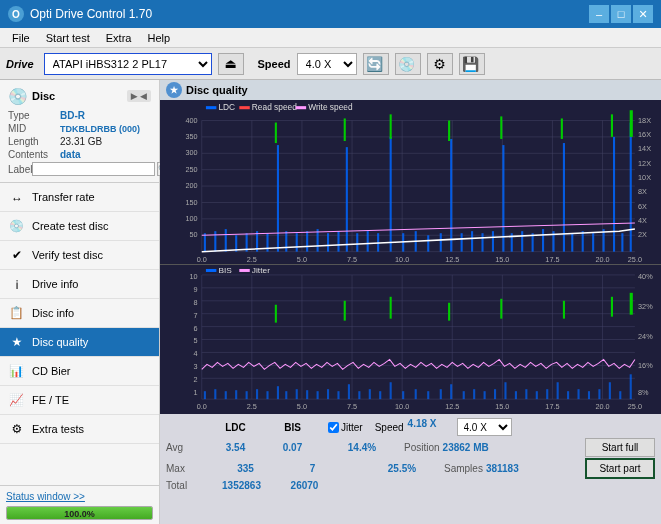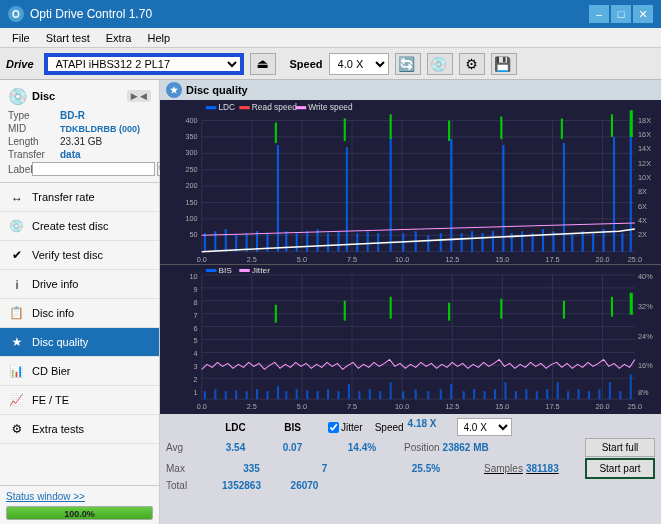--- a/index.html
+++ b/index.html
@@ -63,24 +63,24 @@
       display: flex;
       align-items: center;
       padding: 0 6px;
       border-bottom: 1px solid #bbb;
       gap: 6px;
     }
     .drive-label { font-weight: bold; font-size: 11px; margin-right: 4px; font-style: italic; }
     .drive-select {
       height: 22px;
       font-size: 11px;
-      border: 4px solid #1d4ed8;
+      border: 1px solid #1d4ed8;
       background: white;
       padding: 0 4px;
-      width: 200px;
+      width: 168px;
     }
     .drive-eject-btn {
       width: 26px; height: 22px;
       background: #e0e0e0;
       border: 1px solid #aaa;
       cursor: pointer;
       display: flex; align-items: center; justify-content: center;
       font-size: 13px;
     }
     .speed-label { font-weight: bold; margin-left: 8px; }
@@ -373,21 +373,21 @@
       </div>
       <div class="disc-info-row">
         <span class="disc-info-label">MID</span>
         <span class="disc-info-value" style="font-size:9px;">TDKBLDRBB (000)</span>
       </div>
       <div class="disc-info-row">
         <span class="disc-info-label">Length</span>
         <span class="disc-info-value black">23.31 GB</span>
       </div>
       <div class="disc-info-row">
-        <span class="disc-info-label">Transfer</span>
+        <span class="disc-info-label">Contents</span>
         <span class="disc-info-value">data</span>
       </div>
       <div class="label-input-row">
         <span class="label-key">Label</span>
         <input class="label-input" type="text" value="" style="">
         <button class="label-icon-btn">🔍</button>
       </div>
     </div>
 
     <div class="nav-items">
@@ -720,27 +720,27 @@
         <div style="width:60px; text-align:center; font-size:10px; color:#1a6fb5; font-weight:bold;">14.4%</div>
         <div style="margin-left:10px; display:flex; align-items:center; gap:3px;">
           <span style="font-size:10px; color:#555;">Position</span>
           <span style="font-size:10px; color:#1a6fb5; font-weight:bold;">23862 MB</span>
         </div>
         <div style="margin-left:auto;">
           <button class="btn-start-full">Start full</button>
         </div>
       </div>
 
-      <div style="display:flex; align-items:center; gap:18px; margin-bottom:1px;">
+      <div style="display:flex; align-items:center; gap:12px; margin-bottom:1px;">
         <div style="width:40px; font-size:10px; color:#555;">Max</div>
         <div style="width:55px; text-align:center; font-size:10px; color:#1a6fb5; font-weight:bold;">335</div>
         <div style="width:55px; text-align:center; font-size:10px; color:#1a6fb5; font-weight:bold;">7</div>
         <div style="width:8px;"></div>
         <div style="width:60px; text-align:center; font-size:10px; color:#1a6fb5; font-weight:bold;">25.5%</div>
-        <div style="margin-left:10px; display:flex; align-items:center; gap:3px;text-decoration:underline;">
+        <div style="display:flex; align-items:center; gap:3px;">
           <span style="font-size:10px; color:#555;">Samples</span>
           <span style="font-size:10px; color:#1a6fb5; font-weight:bold;">381183</span>
         </div>
         <div style="margin-left:auto;">
           <button class="btn-start-part">Start part</button>
         </div>
       </div>
 
       <div style="display:flex; align-items:center; gap:8px;">
         <div style="width:40px; font-size:10px; color:#555;">Total</div>

